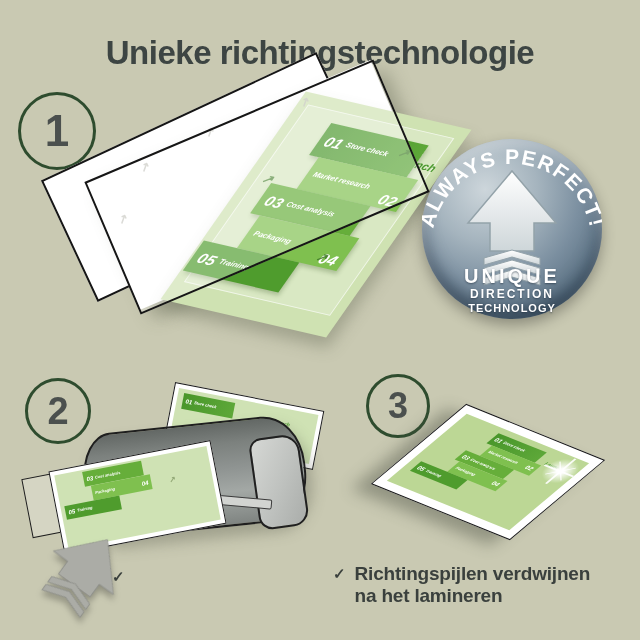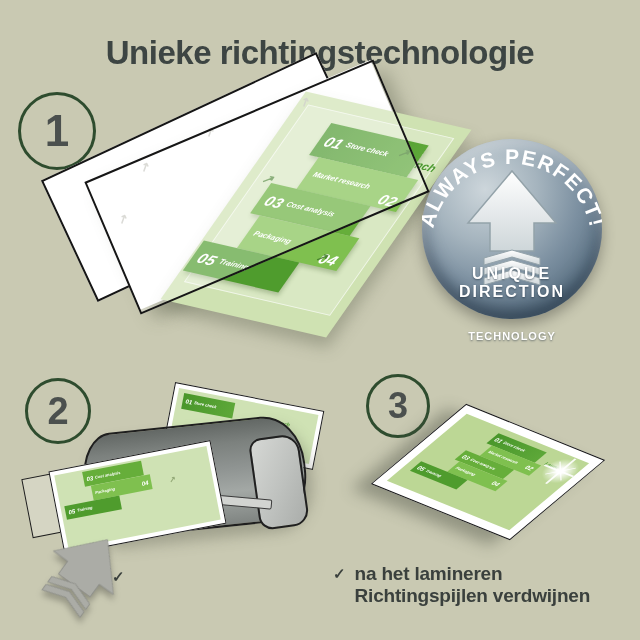--- a/index.html
+++ b/index.html
@@ -48,23 +48,23 @@
   .badge{position:absolute;left:422px;top:139px;width:180px;height:180px;border-radius:50%;
          background:radial-gradient(circle at 35% 28%,#cdd6db 0%,#a5b4be 30%,#7b8fa0 55%,#586f81 78%,#46596b 100%);
          box-shadow:inset 0 8px 12px rgba(255,255,255,.35),inset 0 -10px 16px rgba(15,30,45,.5),0 6px 14px rgba(0,0,0,.3);
          z-index:40;}
   .badge-svg{position:absolute;left:0;top:0;}
   .arc-text{fill:#fff;font-family:"Liberation Sans",sans-serif;font-size:21px;
             font-weight:700;letter-spacing:1.5px;}
   .chev{fill:url(#arrowGrad);stroke:#93a2a9;stroke-width:1;}
   .badge-lines{position:absolute;left:0;right:0;top:126px;text-align:center;color:#fff;
                text-shadow:0 1px 2px rgba(25,40,55,.55);line-height:1.15;}
-  .bl1{font-size:16px;font-weight:700;letter-spacing:3px;}
-  .bl2{font-size:16px;font-weight:700;letter-spacing:2px;}
-  .bl3{font-size:11px;font-weight:700;letter-spacing:1px;margin-top:28px;}
+  .bl1{font-size:20px;font-weight:700;letter-spacing:3px;}
+  .bl2{font-size:12px;font-weight:700;letter-spacing:2px;}
+  .bl3{font-size:11px;font-weight:700;letter-spacing:1px;}
 
   
   .mini-doc{position:absolute;background:#fff;border:1.5px solid #1d1d1d;
             box-sizing:border-box;padding:4px;}
   .mini-inner{position:relative;width:100%;height:100%;background:#cfe2b4;}
   .mini-box{position:absolute;color:#fff;font-style:italic;display:flex;
             align-items:center;gap:2px;padding:1px 3px;box-sizing:border-box;}
   .mb-num{font-size:6px;font-weight:700;line-height:1;}
   .mb-label{font-size:4px;font-weight:700;line-height:1;white-space:nowrap;}
   .mini-launch{position:absolute;font-style:italic;font-weight:700;font-size:5px;color:#4c9a30;}
@@ -278,19 +278,19 @@
   
   <div class="grp">
     <div class="check-item ck1">
       <span class="ck-mark">✓</span>
       <span class="ck-text">
       </span>
     </div>
     <div class="check-item ck2">
       <span class="ck-mark">✓</span>
       <span class="ck-text">
+        <div>Richtingspijlen verdwijnen</div>
         <div>na het lamineren</div>
-        <div>Richtingspijlen verdwijnen</div>
       </span>
     </div>
   </div>
 
 </div>
 
 </body></html>

